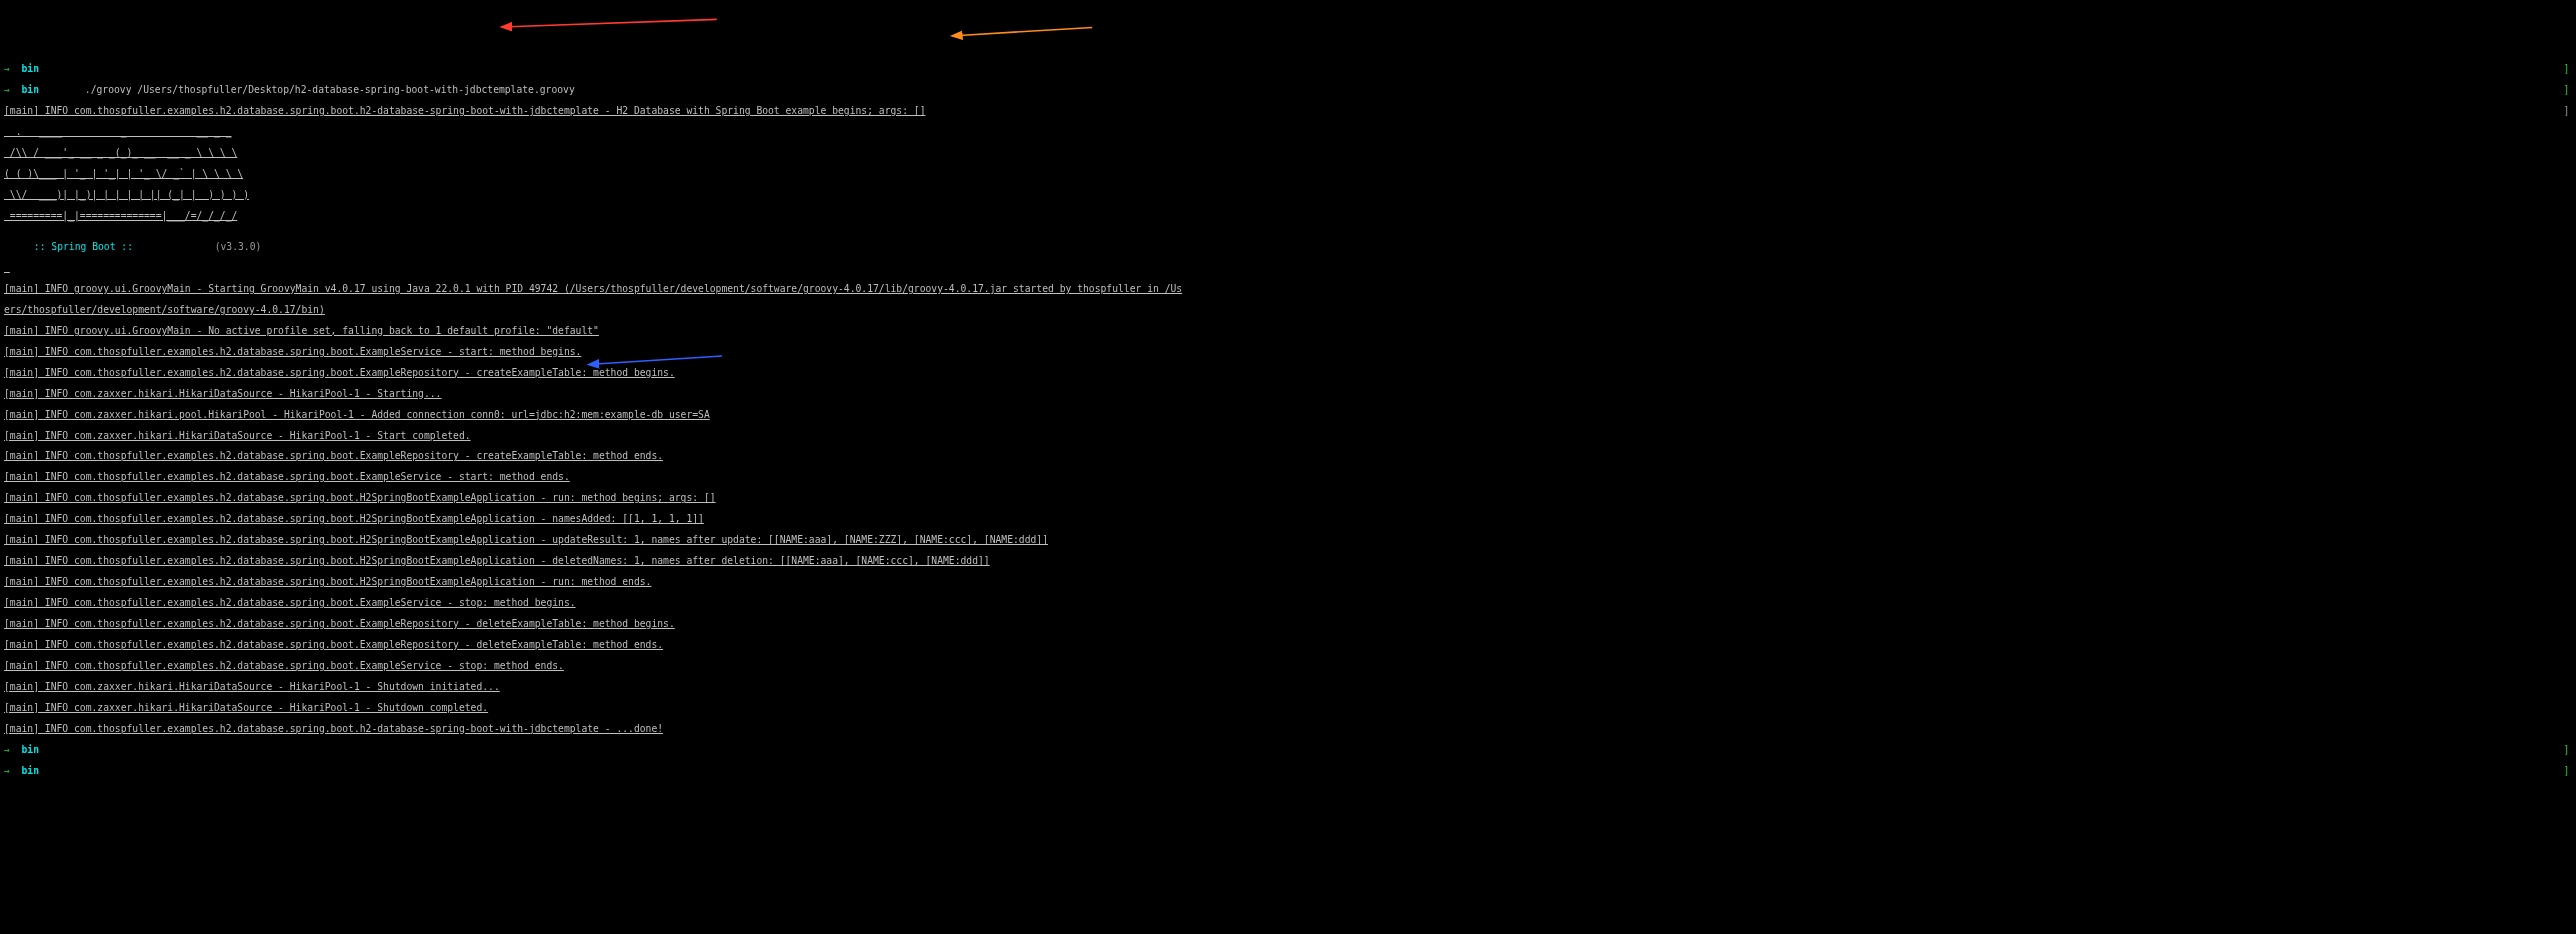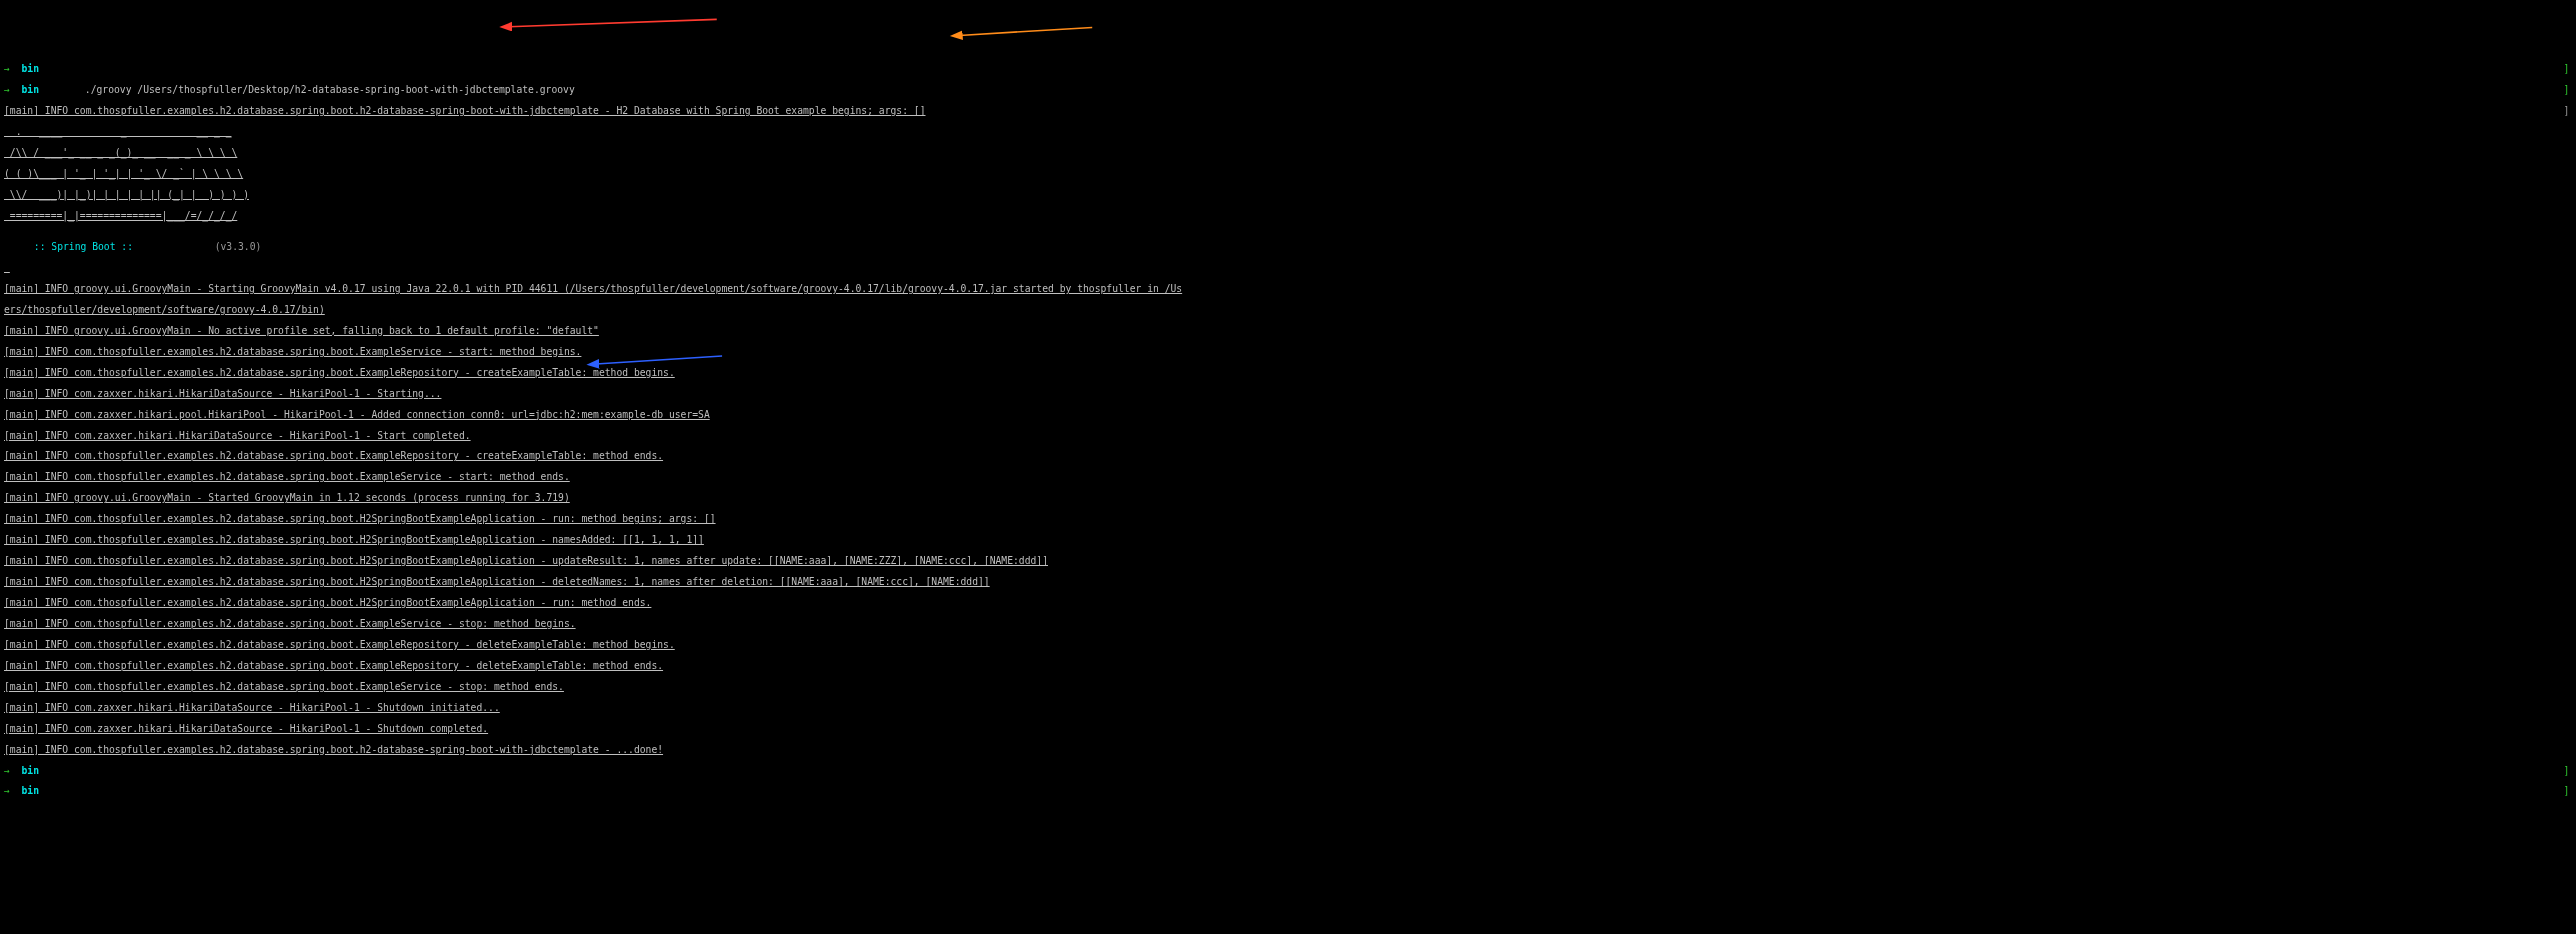--- a/index.html
+++ b/index.html
@@ -62,31 +62,30 @@
 <div><span class="prompt-arrow">→</span>  <span class="prompt-dir">bin</span> <span class="prompt-cmd">./groovy /Users/thospfuller/Desktop/h2-database-spring-boot-with-jdbctemplate.groovy</span><span class="end-bracket green">]</span></div>
 <div class="line"><span>[main] INFO com.thospfuller.examples.h2.database.spring.boot.h2-database-spring-boot-with-jdbctemplate - H2 Database with Spring Boot example begins; args: []</span><span class="end-bracket">]</span></div>
 <div class="line">  .   ____          _            __ _ _</div>
 <div class="line"> /\\ / ___'_ __ _ _(_)_ __  __ _ \ \ \ \</div>
 <div class="line">( ( )\___ | '_ | '_| | '_ \/ _` | \ \ \ \</div>
 <div class="line"> \\/  ___)| |_)| | | | | || (_| |  ) ) ) )</div>
 <div class="line"> =========|_|==============|___/=/_/_/_/</div>
 <div>
 <span class="spring-left"> :: Spring Boot :: </span><span class="spring-right">             (v3.3.0)</span></div>
 <div class="line">&nbsp;</div>
-<div class="line">[main] INFO groovy.ui.GroovyMain - Starting GroovyMain v4.0.17 using Java 22.0.1 with PID 44611 (/Users/thospfuller/development/software/groovy-4.0.17/lib/groovy-4.0.17.jar started by thospfuller in /Us</div>
+<div class="line">[main] INFO groovy.ui.GroovyMain - Starting GroovyMain v4.0.17 using Java 22.0.1 with PID 49742 (/Users/thospfuller/development/software/groovy-4.0.17/lib/groovy-4.0.17.jar started by thospfuller in /Us</div>
 <div class="line">ers/thospfuller/development/software/groovy-4.0.17/bin)</div>
 <div class="line">[main] INFO groovy.ui.GroovyMain - No active profile set, falling back to 1 default profile: "default"</div>
 <div class="line">[main] INFO com.thospfuller.examples.h2.database.spring.boot.ExampleService - start: method begins.</div>
 <div class="line">[main] INFO com.thospfuller.examples.h2.database.spring.boot.ExampleRepository - createExampleTable: method begins.</div>
 <div class="line">[main] INFO com.zaxxer.hikari.HikariDataSource - HikariPool-1 - Starting...</div>
 <div class="line">[main] INFO com.zaxxer.hikari.pool.HikariPool - HikariPool-1 - Added connection conn0: url=jdbc:h2:mem:example-db user=SA</div>
 <div class="line">[main] INFO com.zaxxer.hikari.HikariDataSource - HikariPool-1 - Start completed.</div>
 <div class="line">[main] INFO com.thospfuller.examples.h2.database.spring.boot.ExampleRepository - createExampleTable: method ends.</div>
 <div class="line">[main] INFO com.thospfuller.examples.h2.database.spring.boot.ExampleService - start: method ends.</div>
-<div class="line">[main] INFO groovy.ui.GroovyMain - Started GroovyMain in 1.12 seconds (process running for 3.719)</div>
 <div class="line">[main] INFO com.thospfuller.examples.h2.database.spring.boot.H2SpringBootExampleApplication - run: method begins; args: []</div>
 <div class="line">[main] INFO com.thospfuller.examples.h2.database.spring.boot.H2SpringBootExampleApplication - namesAdded: [[1, 1, 1, 1]]</div>
 <div class="line">[main] INFO com.thospfuller.examples.h2.database.spring.boot.H2SpringBootExampleApplication - updateResult: 1, names after update: [[NAME:aaa], [NAME:ZZZ], [NAME:ccc], [NAME:ddd]]</div>
 <div class="line">[main] INFO com.thospfuller.examples.h2.database.spring.boot.H2SpringBootExampleApplication - deletedNames: 1, names after deletion: [[NAME:aaa], [NAME:ccc], [NAME:ddd]]</div>
 <div class="line">[main] INFO com.thospfuller.examples.h2.database.spring.boot.H2SpringBootExampleApplication - run: method ends.</div>
 <div class="line">[main] INFO com.thospfuller.examples.h2.database.spring.boot.ExampleService - stop: method begins.</div>
 <div class="line">[main] INFO com.thospfuller.examples.h2.database.spring.boot.ExampleRepository - deleteExampleTable: method begins.</div>
 <div class="line">[main] INFO com.thospfuller.examples.h2.database.spring.boot.ExampleRepository - deleteExampleTable: method ends.</div>
 <div class="line">[main] INFO com.thospfuller.examples.h2.database.spring.boot.ExampleService - stop: method ends.</div>
 <div class="line">[main] INFO com.zaxxer.hikari.HikariDataSource - HikariPool-1 - Shutdown initiated...</div>

